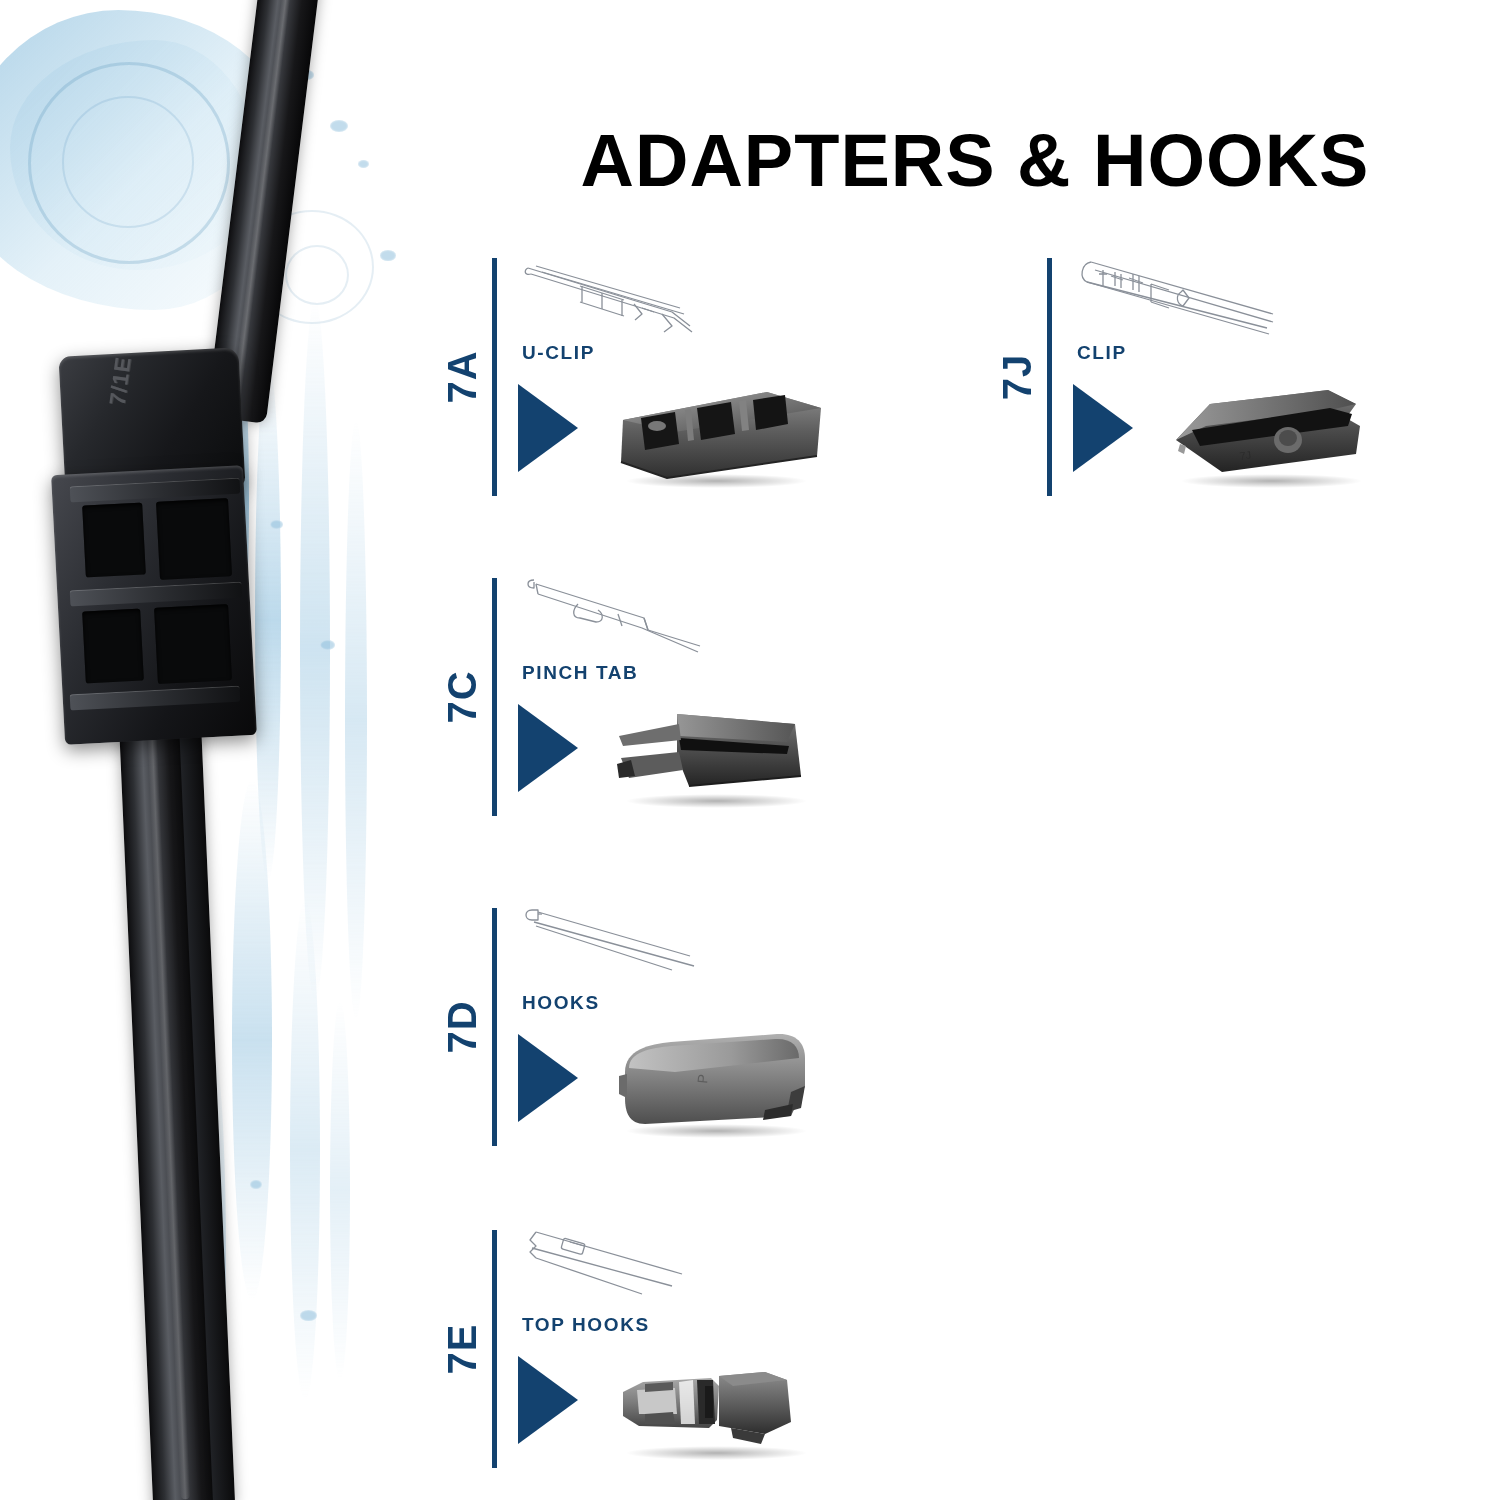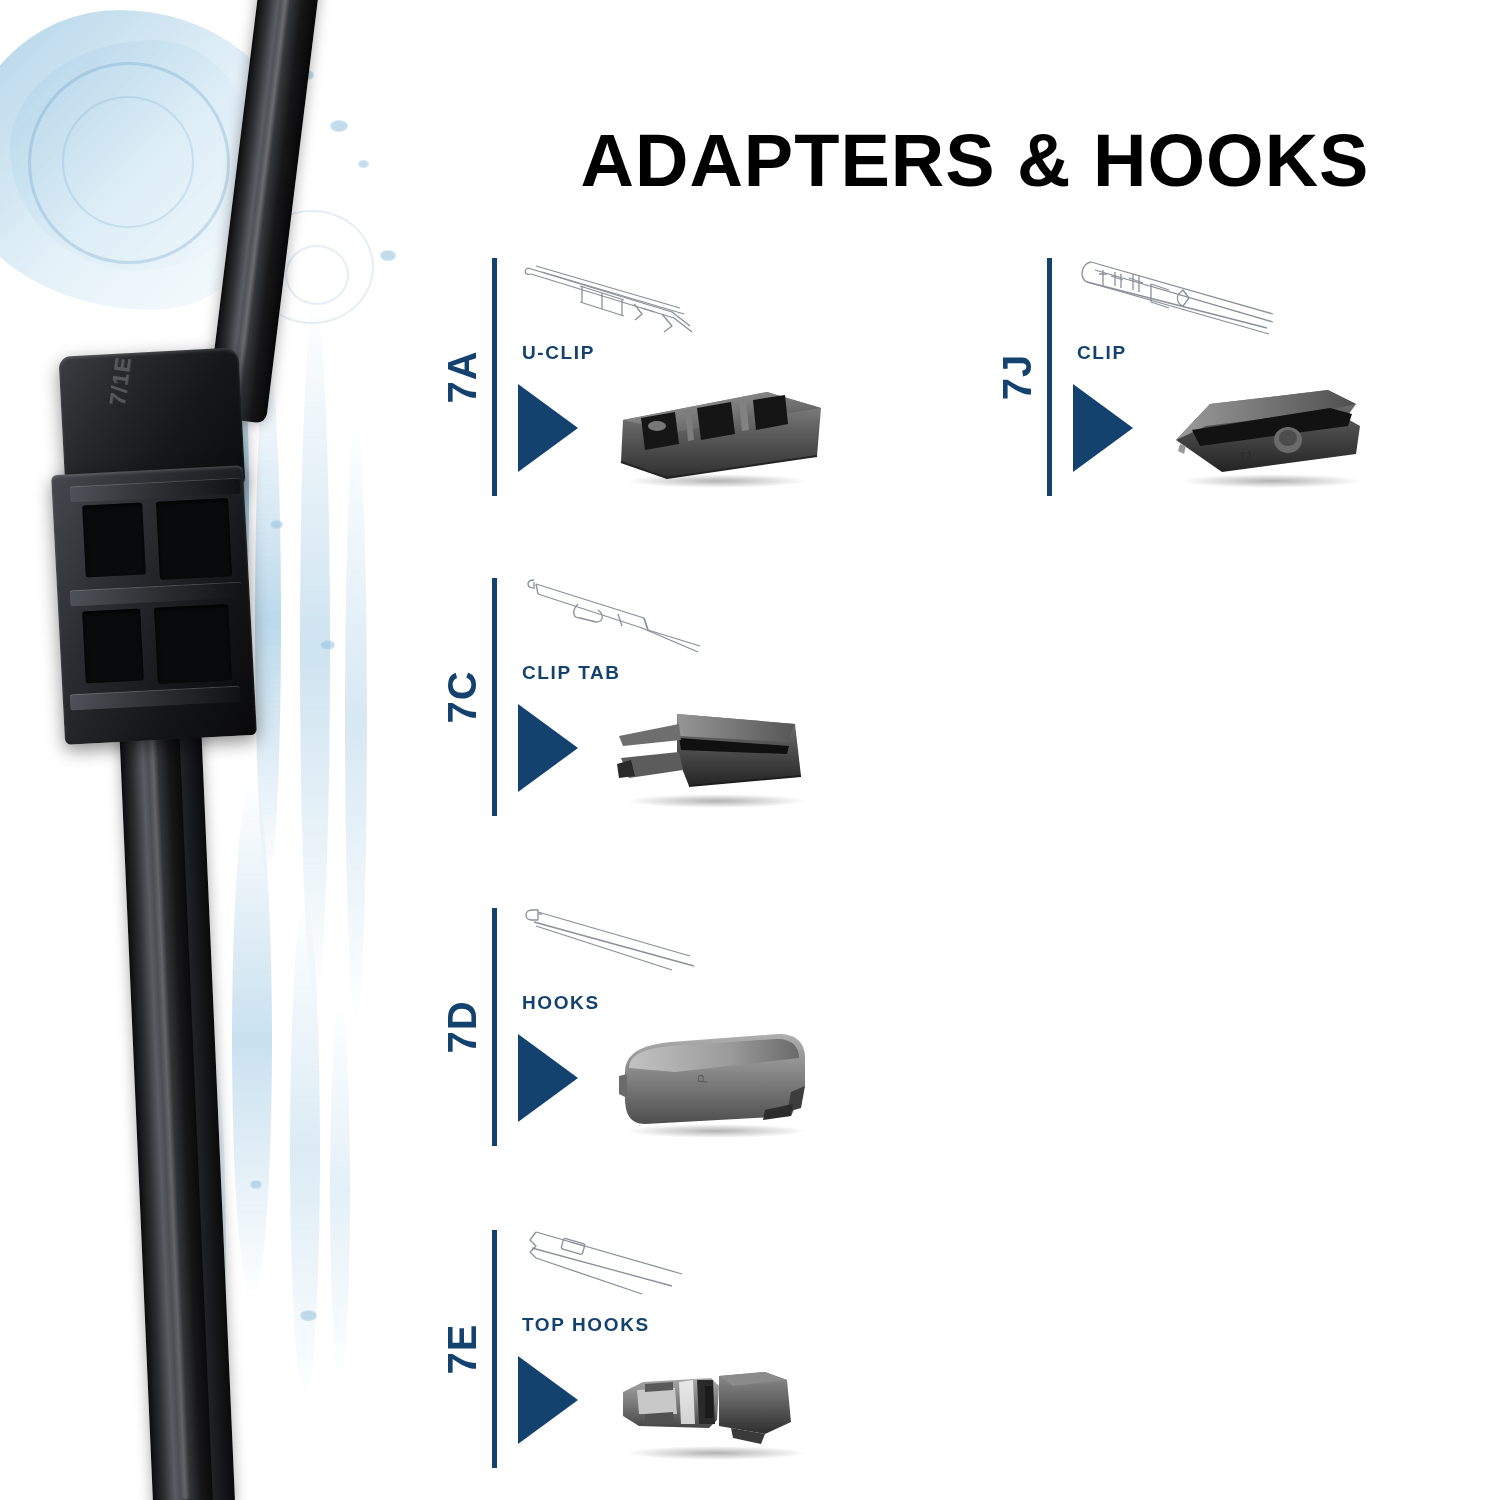--- a/index.html
+++ b/index.html
@@ -293,21 +293,21 @@
         <path d="M12 8 C4 8 4 16 12 16 L12 10"></path>
         <path d="M14 12 L122 46 L126 58 L178 74"></path>
         <path d="M16 22 L120 56 L176 80"></path>
         <path d="M14 12 L16 22"></path>
         <path d="M56 32 C50 38 50 46 58 46 L74 50 C82 50 82 42 76 38"></path>
         <path d="M122 46 L126 58"></path>
         <path d="M96 42 L100 54"></path>
       </g>
     </svg>
   </div>
-  <div class="card-label">CLIP TAB</div>
+  <div class="card-label">PINCH TAB</div>
   <div class="card-arrow"></div>
   <div class="card-part">
     <div class="part-shadow"></div>
     <svg viewBox="0 0 215 120" width="215" height="120">
       <defs>
         <linearGradient id="gmC1" x1="0" y1="0" x2="0" y2="1">
           <stop offset="0" stop-color="#7a7a7a"></stop>
             <stop offset=".5" stop-color="#4d4d4d"></stop>
             <stop offset="1" stop-color="#242424"></stop>
         </linearGradient>

